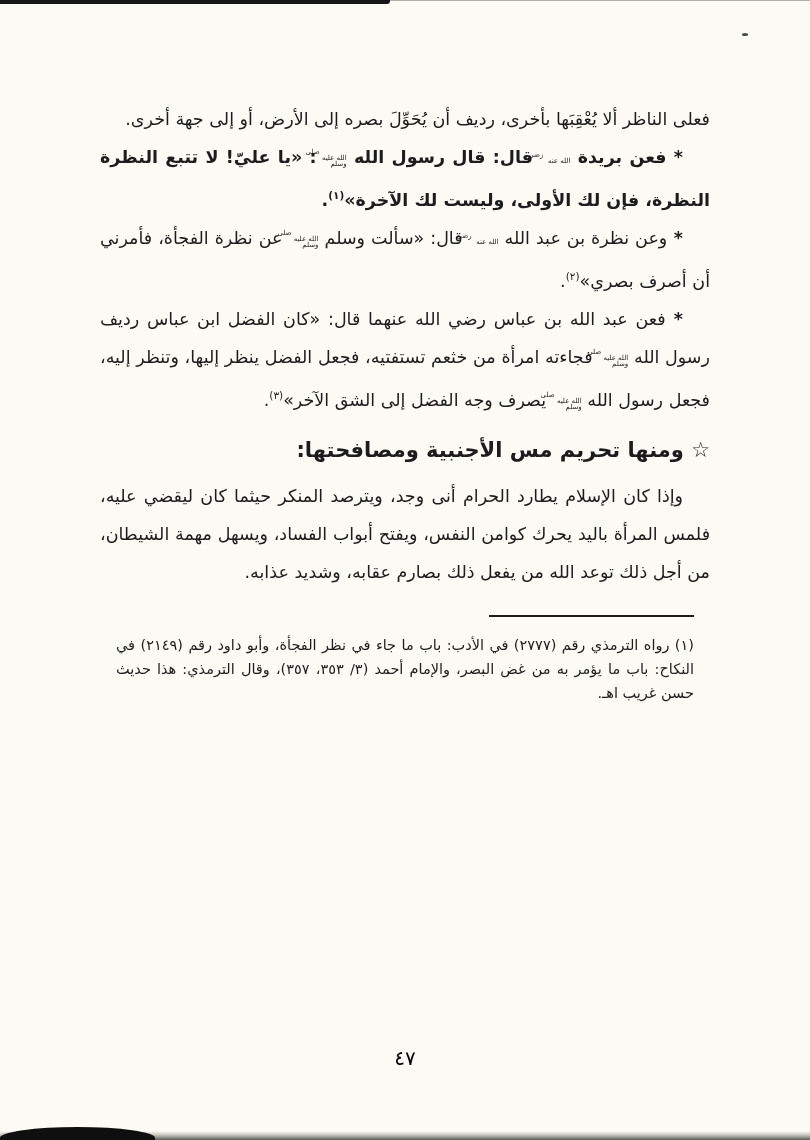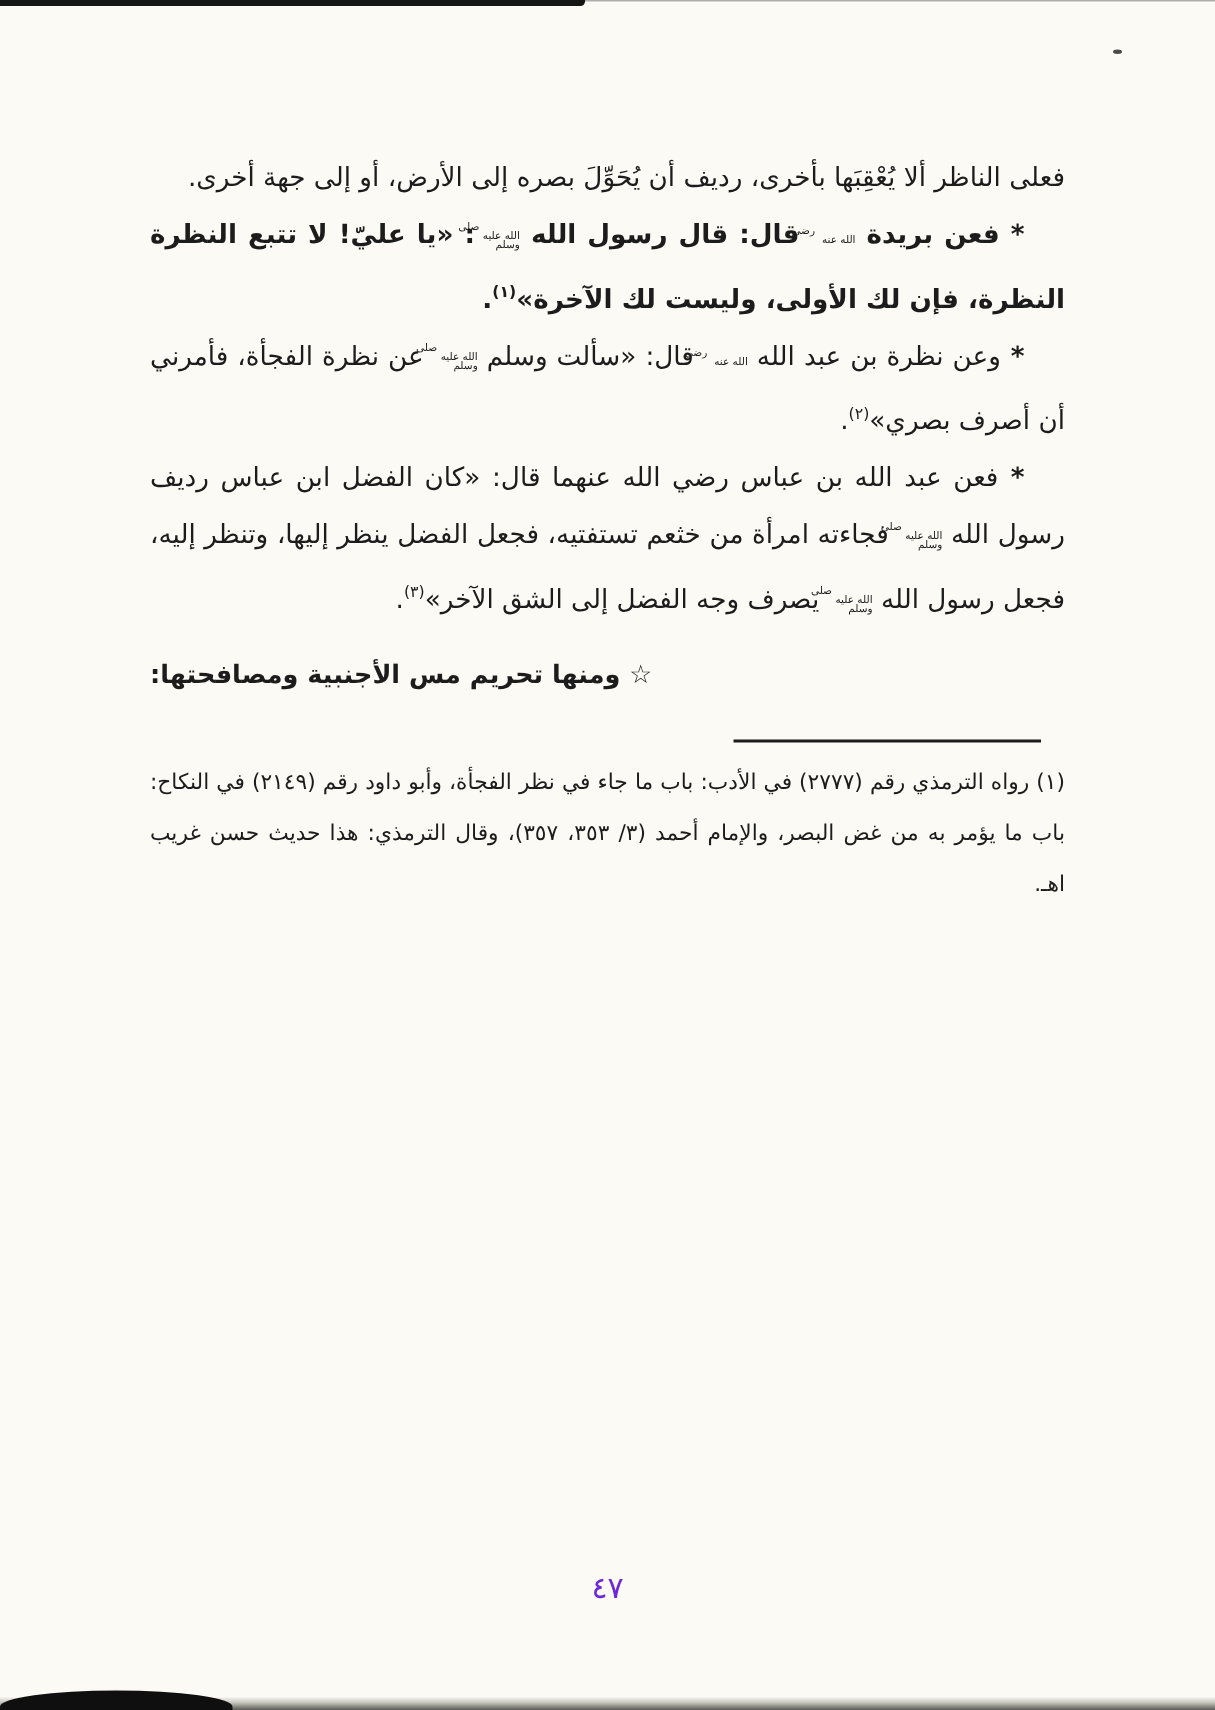--- a/index.html
+++ b/index.html
@@ -32,25 +32,25 @@
   }
   .para {
     font-size: 17.5px;
     line-height: 38px;
     text-align: justify;
     margin: 0;
   }
   .indent { text-indent: 27px; }
   .bold { font-weight: bold; }
   .heading {
-    font-size: 17px;
+    font-size: 21px;
     font-weight: bold;
     line-height: 38px;
     margin: 12px 0 8px 0;
-    text-align: left;
+    text-align: right;
   }
 
   
   .run-star { font-weight: bold; }
   .run-honorific {
     display: inline-block;
     width: 30px;
     font-size: 7px;
     line-height: 6px;
     text-align: right;
@@ -63,51 +63,52 @@
   
   .footnotes { margin-top: 24px; }
   .fn-rule {
     height: 0;
     border-top: 2px solid #1b1b1b;
     width: 205px;
     margin: 0 16px 10px auto; 
   }
   .footnote {
     font-size: 14.5px;
-    line-height: 34px;
+    line-height: 24px;
     text-align: justify;
-    margin: 0;
+    margin: 16px;
   }
   .fn-indent { text-indent: 34px; }
 
   .page-number {
     position: absolute;
     left: 0;
     bottom: 70px;
     width: 100%;
     text-align: center;
     font-size: 20px;
     direction: rtl;
-    color: #6d28d9;
+    color: #000000;
   }
 </style>
 </head>
 <body>
 
 <div class="top-hairline"></div>
 <div class="top-line"></div>
 <div class="corner-dot"></div>
 
 <div class="page">
   <main>
     <p class="para"><span>فعلى الناظر ألا يُعْقِبَها بأخرى، رديف أن يُحَوِّلَ بصره إلى الأرض، أو إلى جهة أخرى.</span></p>
     <p class="para indent bold"><span class="run-star">* </span><span>فعن بريدة </span><span class="run-honorific">رضي الله عنه</span><span> قال: قال رسول الله </span><span class="run-honorific">صلى الله عليه وسلم</span><span>: «يا عليّ! لا تتبع النظرة النظرة، فإن لك الأولى، وليست لك الآخرة»</span><span class="run-fnref">(١)</span><span>.</span></p>
     <p class="para indent"><span class="run-star">* </span><span>وعن نظرة بن عبد الله </span><span class="run-honorific">رضي الله عنه</span><span> قال: «سألت وسلم </span><span class="run-honorific">صلى الله عليه وسلم</span><span> عن نظرة الفجأة، فأمرني أن أصرف بصري»</span><span class="run-fnref">(٢)</span><span>.</span></p>
     <p class="para indent"><span class="run-star">* </span><span>فعن عبد الله بن عباس رضي الله عنهما قال: «كان الفضل ابن عباس رديف رسول الله </span><span class="run-honorific">صلى الله عليه وسلم</span><span> فجاءته امرأة من خثعم تستفتيه، فجعل الفضل ينظر إليها، وتنظر إليه، فجعل رسول الله </span><span class="run-honorific">صلى الله عليه وسلم</span><span> يصرف وجه الفضل إلى الشق الآخر»</span><span class="run-fnref">(٣)</span><span>.</span></p>
     <h2 class="heading"><span class="run-star">☆ </span><span>ومنها تحريم مس الأجنبية ومصافحتها:</span></h2>
+    <p class="para indent"><span>وإذا كان الإسلام يطارد الحرام أنى وجد، ويترصد المنكر حيثما كان ليقضي عليه، فلمس المرأة باليد يحرك كوامن النفس، ويفتح أبواب الفساد، ويسهل مهمة الشيطان، من أجل ذلك توعد الله من يفعل ذلك بصارم عقابه، وشديد عذابه.</span></p>
   </main>
 
   <section class="footnotes">
     <div class="fn-rule"></div>
     <p class="footnote">(١) رواه الترمذي رقم (٢٧٧٧) في الأدب: باب ما جاء في نظر الفجأة، وأبو داود رقم (٢١٤٩) في النكاح: باب ما يؤمر به من غض البصر، والإمام أحمد (٣/ ٣٥٣، ٣٥٧)، وقال الترمذي: هذا حديث حسن غريب اهـ.</p>
   </section>
 </div>
 
 <div class="page-number">٤٧</div>
 

